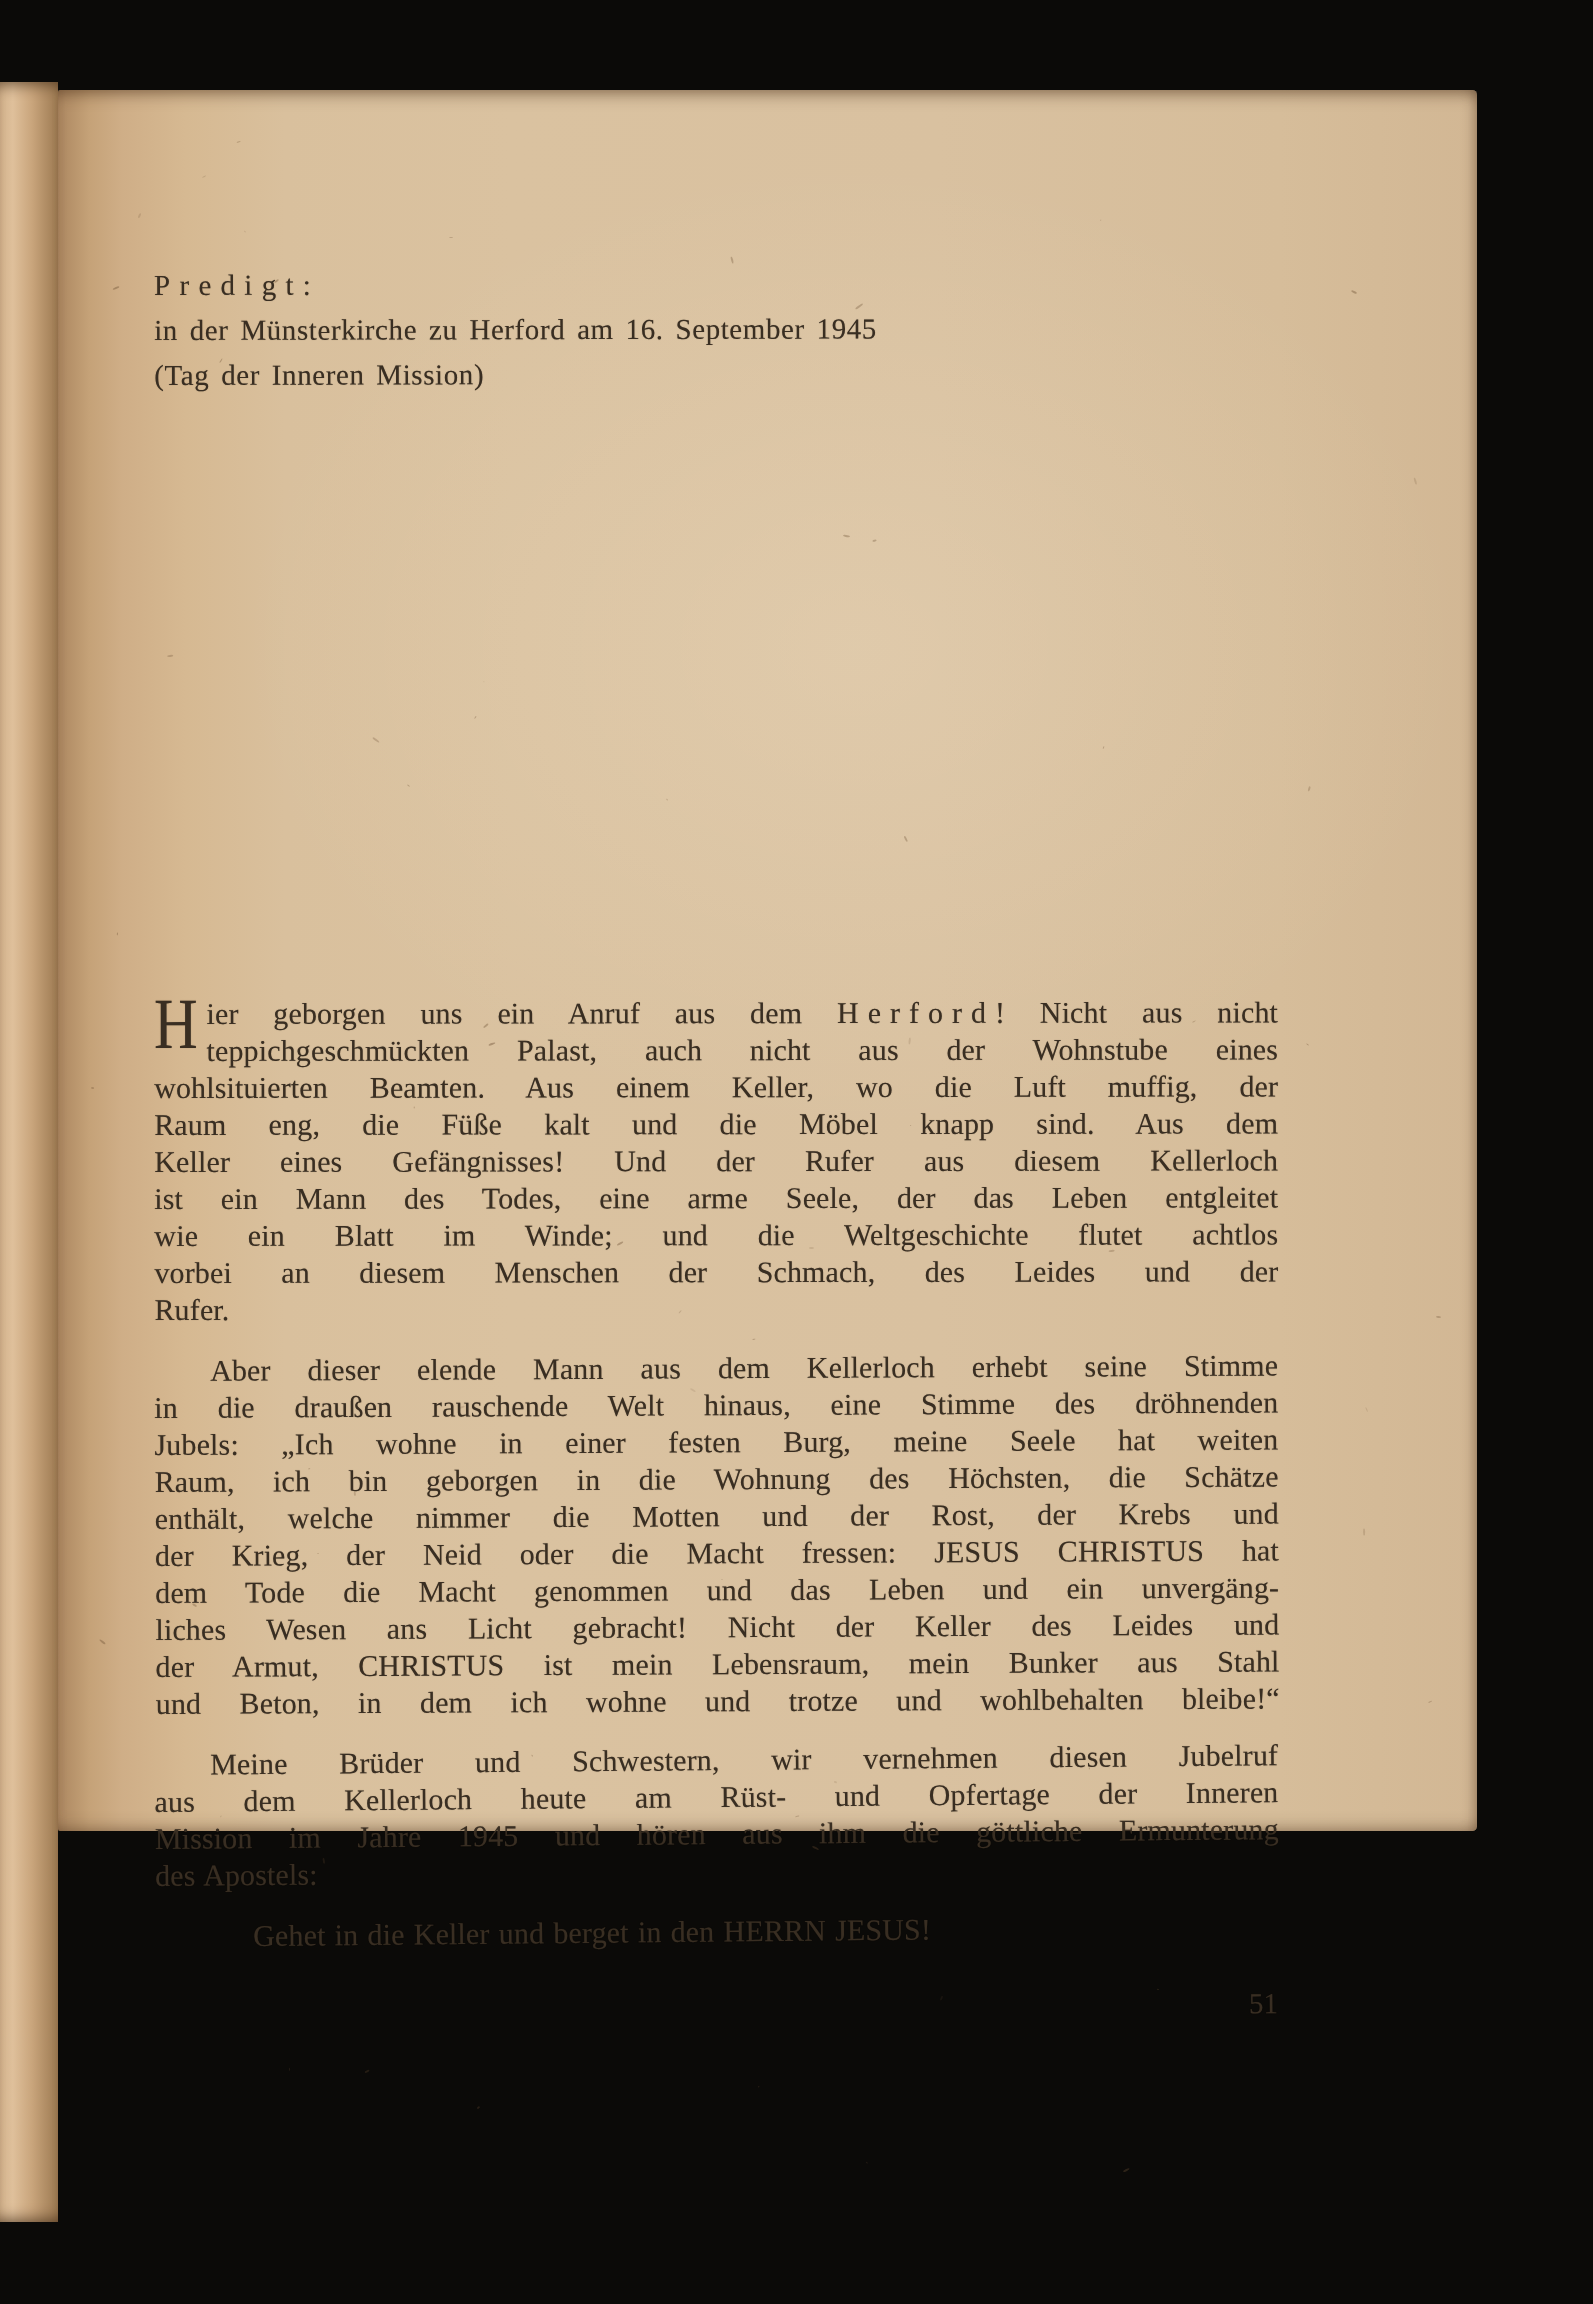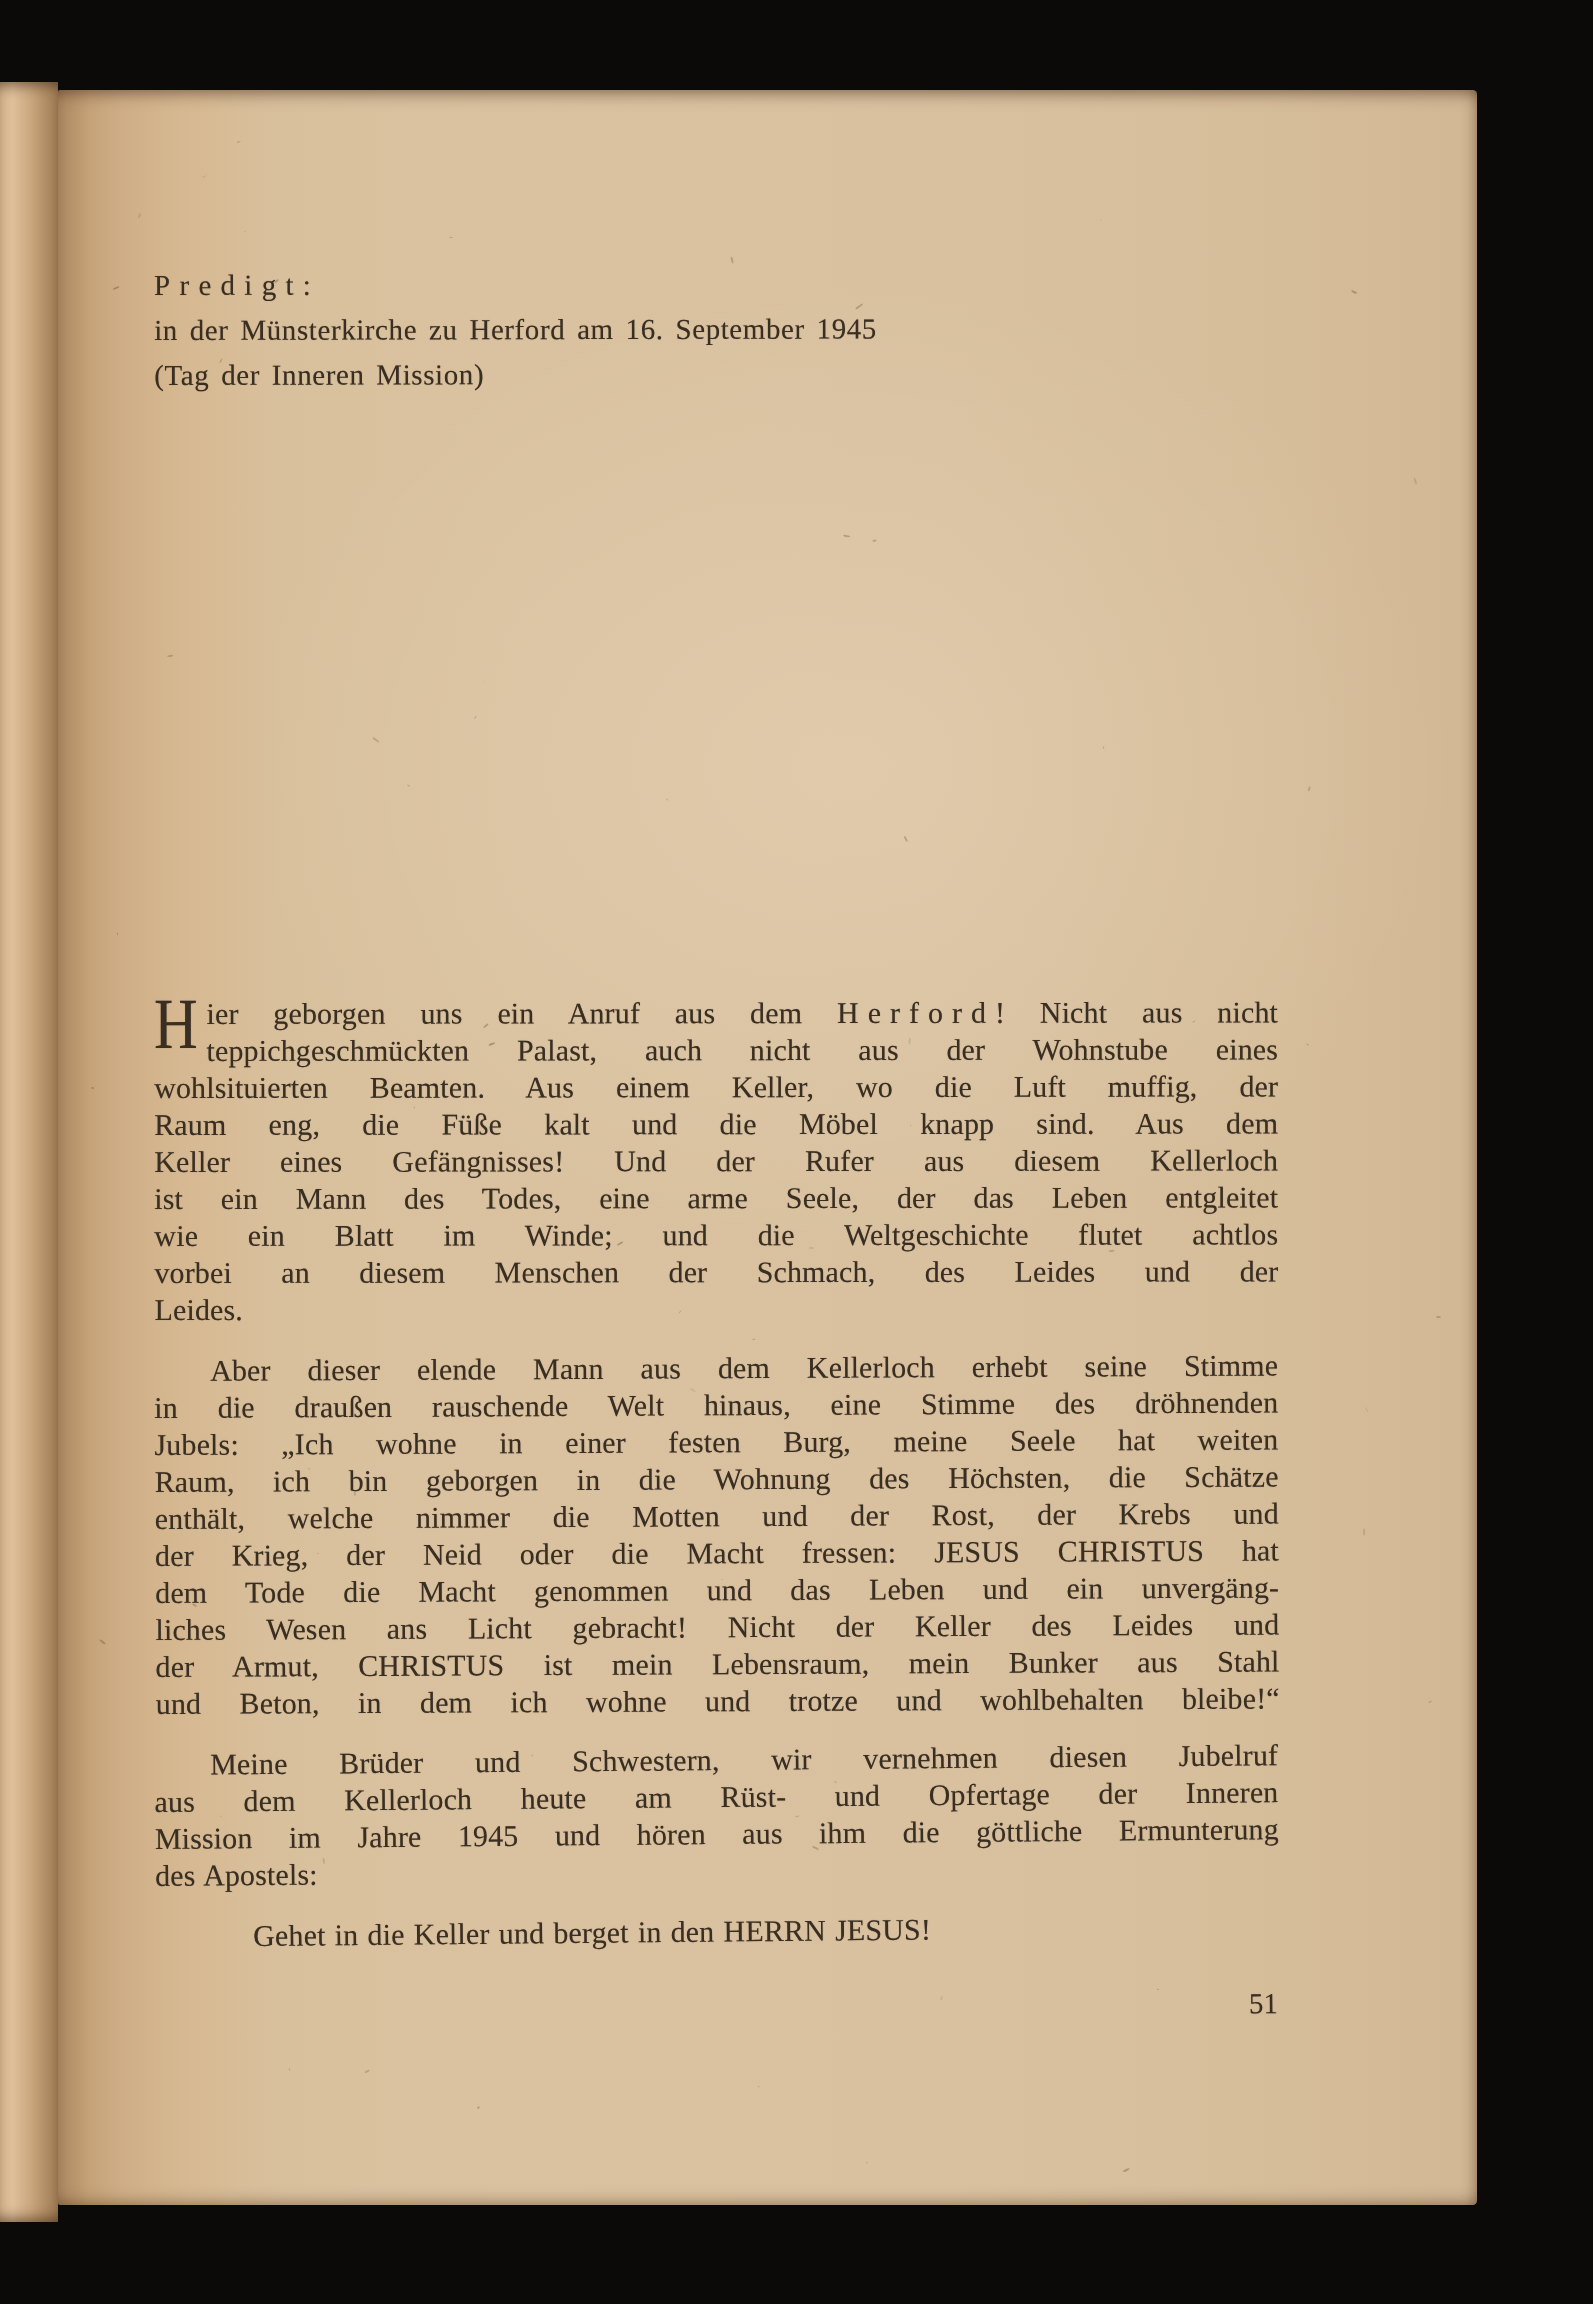--- a/index.html
+++ b/index.html
@@ -10,21 +10,21 @@
     overflow:hidden;
     font-family:"Liberation Serif", serif;
   }
   
   .page-sliver{
     position:absolute;left:0;top:82px;width:58px;height:2140px;
     background:linear-gradient(90deg,#d2b28c 0%,#dfc09b 22%,#c9a57c 55%,#9c7951 100%);
     box-shadow:inset 0 13px 13px -9.3px rgba(60,38,20,.6), inset 0 -13px 13px -9.3px rgba(60,38,20,.6);
   }
   .page{
-    position:absolute;left:58px;top:90px;width:1419px;height:2115px;
+    position:absolute;left:58px;top:90px;width:1419px;height:1741px;
     border-radius:1.9px 4.6px 4.6px 1.9px;
     background:
       radial-gradient(ellipse 881px 696px at 56% 32%, rgba(255,245,223,.17), rgba(255,245,223,0) 70%),
       linear-gradient(90deg,#ac8760 0%,#c5a278 2.2%,#cfae87 4.5%,#d6b992 9%,#d9c09d 16%,#dac2a0 32%,#d9c1a0 62%,#d6bd9a 86%,#d2b794 100%);
     box-shadow:
       inset 0 13px 15px -9.3px rgba(74,48,26,.55),
       inset 0 -12px 15px -9.3px rgba(74,48,26,.42),
       inset -10.2px 0 14px -8.3px rgba(74,48,26,.38);
     color:var(--ink,#392e22);
   }
@@ -82,21 +82,21 @@
       <div class="para">
           <span class="dropcap">H</span>
           <div class="line"><span>ier geborgen uns ein Anruf aus dem </span><span class="sperr">Herford!</span><span> Nicht aus nicht</span></div>
           <div class="line"><span>teppichgeschmückten Palast, auch nicht aus der Wohnstube eines</span></div>
           <div class="line"><span>wohlsituierten Beamten. Aus einem Keller, wo die Luft muffig, der</span></div>
           <div class="line"><span>Raum eng, die Füße kalt und die Möbel knapp sind. Aus dem</span></div>
           <div class="line"><span>Keller eines Gefängnisses! Und der Rufer aus diesem Kellerloch</span></div>
           <div class="line"><span>ist ein Mann des Todes, eine arme Seele, der das Leben entgleitet</span></div>
           <div class="line"><span>wie ein Blatt im Winde; und die Weltgeschichte flutet achtlos</span></div>
           <div class="line"><span>vorbei an diesem Menschen der Schmach, des Leides und der</span></div>
-          <div class="line last"><span>Leides.</span></div>
+          <div class="line last"><span>Rufer.</span></div>
         </div>
         <div class="para">
           <div class="line indent"><span>Aber dieser elende Mann aus dem Kellerloch erhebt seine Stimme</span></div>
           <div class="line"><span>in die draußen rauschende Welt hinaus, eine Stimme des dröhnenden</span></div>
           <div class="line"><span>Jubels: „Ich wohne in einer festen Burg, meine Seele hat weiten</span></div>
           <div class="line"><span>Raum, ich bin geborgen in die Wohnung des Höchsten, die Schätze</span></div>
           <div class="line"><span>enthält, welche nimmer die Motten und der Rost, der Krebs und</span></div>
           <div class="line"><span>der Krieg, der Neid oder die Macht fressen: JESUS CHRISTUS hat</span></div>
           <div class="line"><span>dem Tode die Macht genommen und das Leben und ein unvergäng-</span></div>
           <div class="line"><span>liches Wesen ans Licht gebracht! Nicht der Keller des Leides und</span></div>

